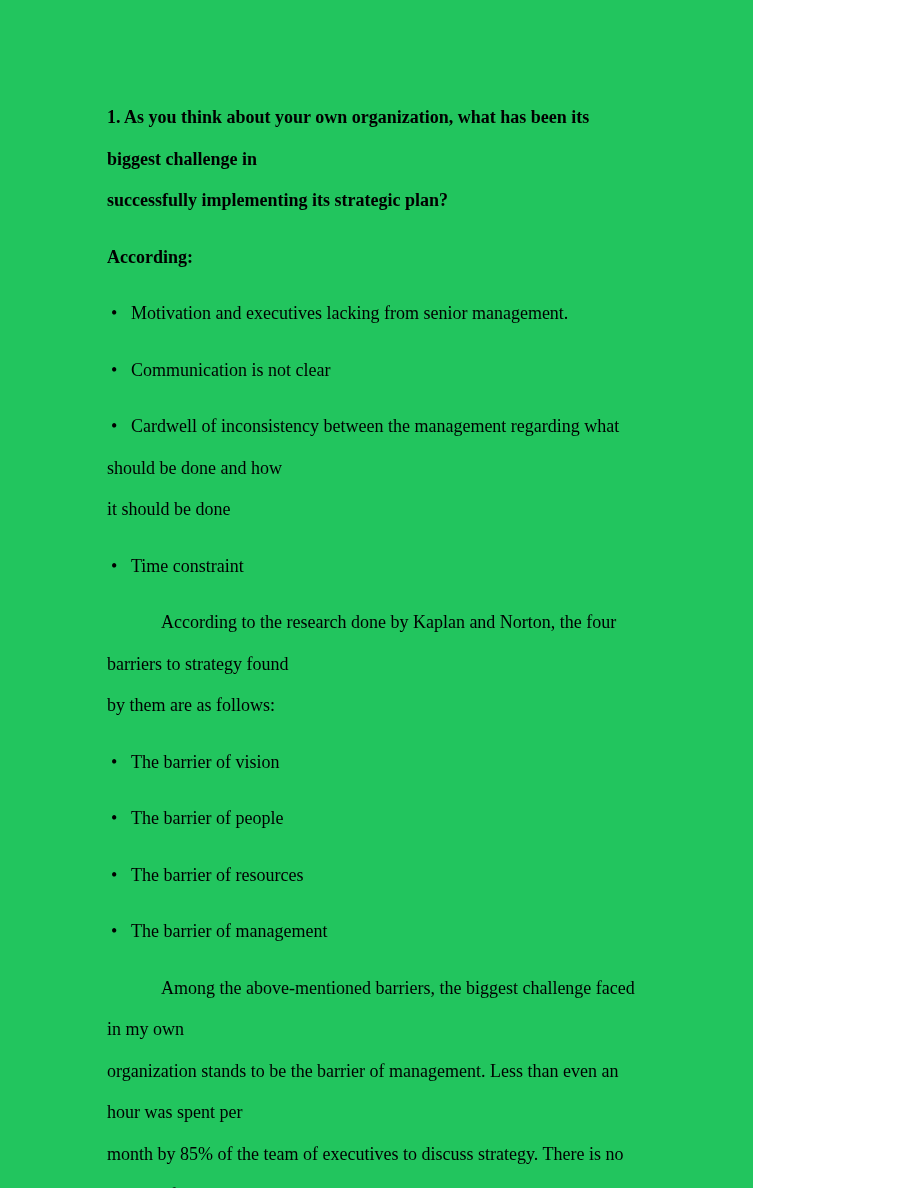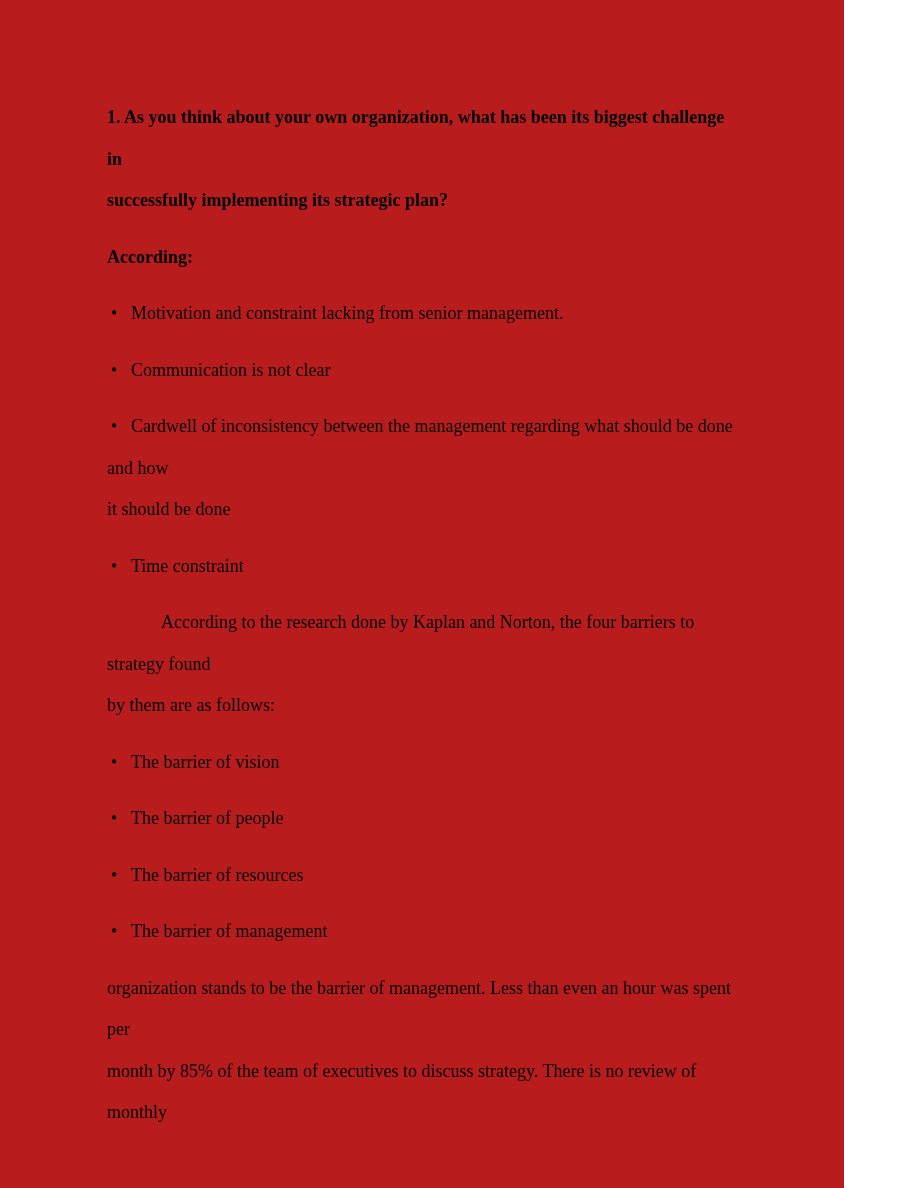--- a/index.html
+++ b/index.html
@@ -9,24 +9,24 @@
   }
   body {
     width: 918px;
     height: 1188px;
     font-family: "Liberation Serif", "DejaVu Serif", serif;
     color: #000000;
     overflow: hidden;
   }
   .page {
     box-sizing: border-box;
-    width: 844px;
+    width: 753px;
     height: 1188px;
     padding: 97px 108px 40px 107px;
-    background: #b91c1c;
+    background: #22c55e;
   }
   .block {
     font-size: 18px;
     line-height: 41.5px;
     margin: 0 0 15px 0;
   }
   .block.bold {
     font-weight: bold;
   }
   .line.indent {
@@ -45,21 +45,21 @@
 <main class="page">
   <div id="doc">
       <div class="block bold">
         <div class="line">1. As you think about your own organization, what has been its biggest challenge in</div>
         <div class="line">successfully implementing its strategic plan?</div>
       </div>
       <div class="block bold">
         <div class="line">According:</div>
       </div>
       <div class="block">
-        <div class="line"><span class="bullet-marker">•</span><span>Motivation and constraint lacking from senior management.</span></div>
+        <div class="line"><span class="bullet-marker">•</span><span>Motivation and executives lacking from senior management.</span></div>
       </div>
       <div class="block">
         <div class="line"><span class="bullet-marker">•</span><span>Communication is not clear</span></div>
       </div>
       <div class="block">
         <div class="line"><span class="bullet-marker">•</span><span>Cardwell of inconsistency between the management regarding what should be done and how</span></div>
         <div class="line">it should be done</div>
       </div>
       <div class="block">
         <div class="line"><span class="bullet-marker">•</span><span>Time constraint</span></div>
@@ -74,17 +74,18 @@
       <div class="block">
         <div class="line"><span class="bullet-marker">•</span><span>The barrier of people</span></div>
       </div>
       <div class="block">
         <div class="line"><span class="bullet-marker">•</span><span>The barrier of resources</span></div>
       </div>
       <div class="block">
         <div class="line"><span class="bullet-marker">•</span><span>The barrier of management</span></div>
       </div>
       <div class="block">
+        <div class="line indent">Among the above-mentioned barriers, the biggest challenge faced in my own</div>
         <div class="line">organization stands to be the barrier of management. Less than even an hour was spent per</div>
         <div class="line">month by 85% of the team of executives to discuss strategy. There is no review of monthly</div>
       </div>
     </div>
 </main>
 
 </body></html>

